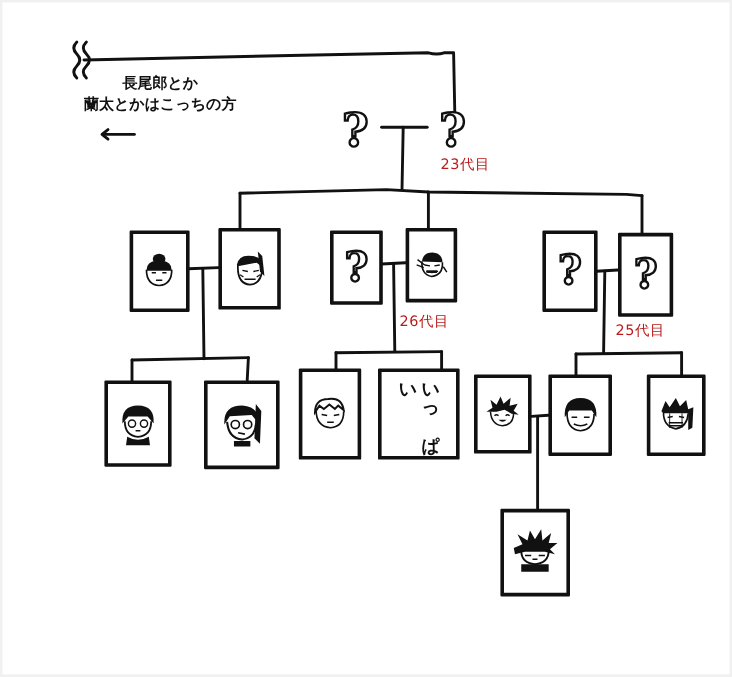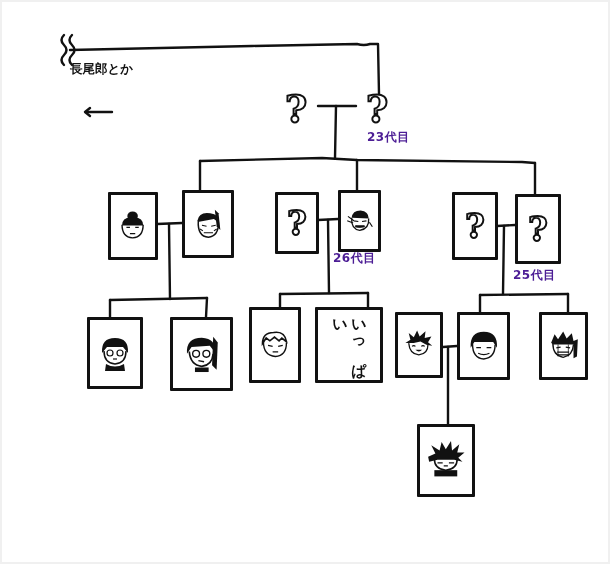--- a/index.html
+++ b/index.html
@@ -14,21 +14,21 @@
     box-sizing:border-box; border-radius:1px;
     display:flex; align-items:center; justify-content:center;
   }
   .q {
     font-family:"DejaVu Serif", serif; font-size:34px; line-height:1;
     color:#fff; -webkit-text-stroke:2px #111; font-weight:bold;
   }
   .q.big { font-size:38px; }
   .qfree { position:absolute; }
   .label {
-    position:absolute; font-size:12px; font-weight:bold; letter-spacing:0.5px; color:#4c1d95;
+    position:absolute; font-size:12px; font-weight:normal; letter-spacing:0.5px; color:#b91c1c;
   }
   .note {
     position:absolute; font-size:12.5px; line-height:18px; font-weight:bold; color:#111;
   }
   .ippai {
     writing-mode:vertical-rl; font-size:15px; font-weight:bold; letter-spacing:4px;
   }
   .face { width:80%; height:auto; }
 </style>
 </head>
@@ -73,20 +73,21 @@
       <path d="M441 345 L455 344"></path>
       <path d="M446 345 L446 422"></path>
 
       <path d="M84 110 L110 110"></path>
       <path d="M88 106 L83 110 L88 114"></path>
     </g>
   </svg>
 
   <div class="note" style="left:68px; top:58px;text-align:center;">
     <div>長尾郎とか</div>
+    <div>蘭太とかはこっちの方</div>
   </div>
 
   <div class="qfree q big" style="left:283px; top:88px;">?</div>
   <div class="qfree q big" style="left:364px; top:88px;">?</div>
   <div class="label" style="left:365px; top:127px;">23代目</div>
 
   <div class="box" style="left:106px; top:190px; width:50px; height:68px;">
     <svg class="face" viewBox="0 0 40 40">
       <ellipse cx="20" cy="9" rx="6" ry="5" fill="#111"></ellipse>
       <path d="M8 20 Q8 10 20 11 Q32 10 32 20 Z" fill="#111"></path>
@@ -107,21 +108,21 @@
     <span class="q">?</span>
   </div>
   <div class="box" style="left:336px; top:188px; width:43px; height:62px;">
     <svg class="face" viewBox="0 0 40 40">
       <path d="M9 16 Q10 6 21 6 Q32 7 32 17" fill="#111"></path>
       <path d="M9 16 Q8 31 20 33 Q33 31 32 17" fill="none" stroke="#111" stroke-width="1.8"></path>
       <path d="M4 14 L12 20 M3 20 L11 23 M12 20 L18 21 M23 21 L29 20 M14 27 Q20 30 27 27 M33 22 L37 28" stroke="#111" stroke-width="1.6"></path>
       <rect x="14" y="26" width="12" height="3" fill="#111"></rect>
     </svg>
   </div>
-  <div class="label" style="left:331px; top:248px;">26代目</div>
+  <div class="label" style="left:331px; top:258px;">26代目</div>
 
   <div class="box" style="left:450px; top:190px; width:46px; height:68px;">
     <span class="q">?</span>
   </div>
   <div class="box" style="left:513px; top:192px; width:46px; height:70px;">
     <span class="q">?</span>
   </div>
   <div class="label" style="left:511px; top:265px;text-align:right;">25代目</div>
 
   <div class="box" style="left:85px; top:315px; width:56px; height:72px;">

